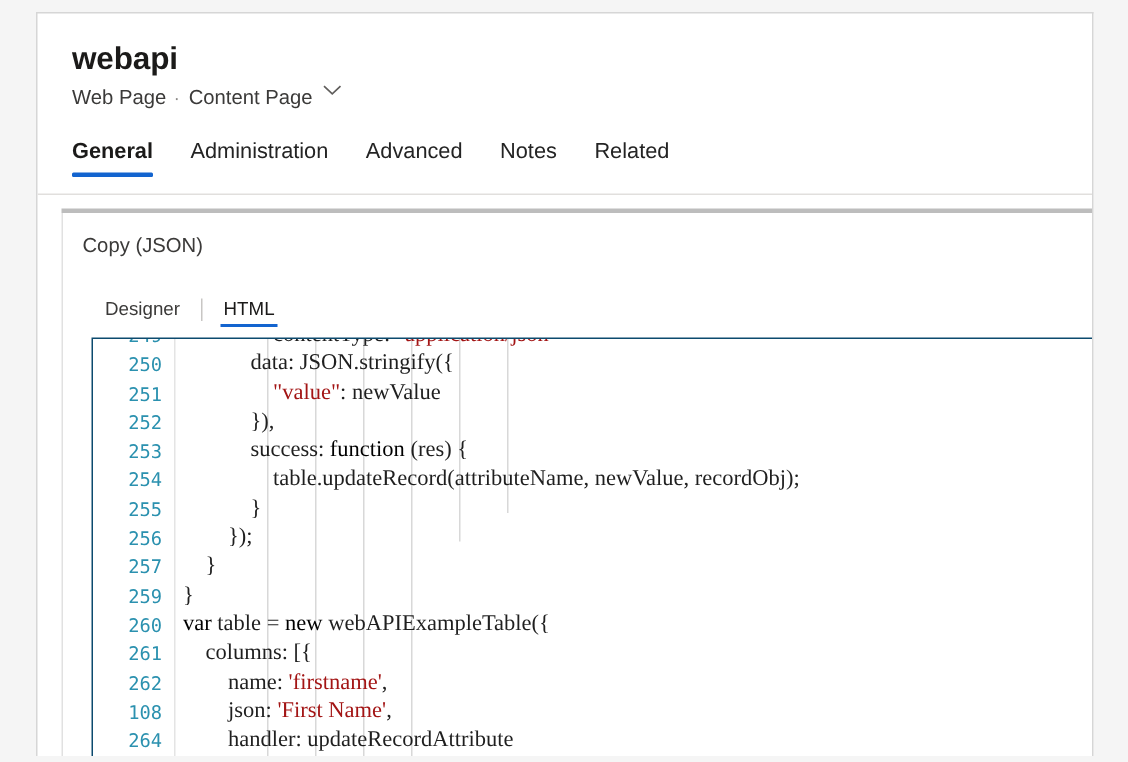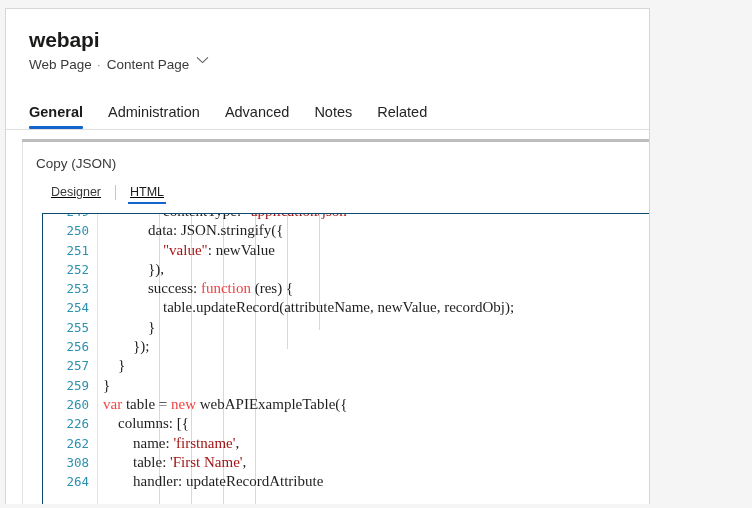--- a/index.html
+++ b/index.html
@@ -14,22 +14,22 @@
   #root {
     position: relative;
     width: 752px;
     height: 508px;
     background: #f5f5f5;
   }
 
   
   .record-card {
     position: absolute;
-    left: 5px; top: 8px;
-    width: 645px;
+    left: 24px; top: 8px;
+    width: 705px;
     height: 496px;
     background: #ffffff;
     border: 1px solid #d6d6d6;
     border-bottom: none;
     overflow: hidden;
   }
 
   
   .record-header {
     padding: 18px 0 0 23px;
@@ -64,21 +64,21 @@
     margin-left: 7px;
     display: inline-block;
     line-height: 0;
   }
 
   
   .tabstrip {
     margin-top: 19px;
     padding-left: 23px;
     display: flex;
-    align-items: flex-end;
+    align-items: flex-start;
     height: 36px;
     position: relative;
   }
   .tab {
     position: relative;
     font-size: 14.5px;
     color: #242424;
     padding: 0 0 9px 0;
     margin-right: 25px;
     cursor: pointer;
@@ -131,26 +131,25 @@
   }
 
   .field-label {
     font-size: 13.5px;
     color: #3b3a39;
     line-height: 18px;
   }
 
   
   .mini-tabs {
-    margin-top: 12px;
+    margin-top: 24px;
     padding-left: 15px;
     display: flex;
-    align-items: flex-start;
+    align-items: center;
     height: 22px;
-    text-decoration: underline;
   }
   .mini-tab {
     position: relative;
     font-size: 12.5px;
     color: #3b3a39;
     padding-bottom: 5px;
     cursor: pointer;
   }
   .mini-tab.active { color: #1b1a19; }
   .mini-tab.active::after {
@@ -206,21 +205,21 @@
     user-select: none;
   }
   .code-text {
     position: relative;
     flex: 1;
     color: #1f1f1f;
     font-family: Liberation Serif, serif;
     font-size: 15px;
     padding-left: 4px;
   }
-  .kw  { color: #ef4444; }
+  .kw  { color: #000000; }
   .str { color: #a31515; }
 
   
   .guides {
     position: absolute;
     left: 70px; top: 0;
     width: 640px; height: 100%;
     pointer-events: none;
   }
   .guide {
@@ -320,23 +319,23 @@
                 <div class="code-row"><div class="ln">250</div><div class="code-text"><span>            data: JSON.stringify({</span></div></div>
                 <div class="code-row"><div class="ln">251</div><div class="code-text"><span>                </span><span class="str">"value"</span><span>: newValue</span></div></div>
                 <div class="code-row"><div class="ln">252</div><div class="code-text"><span>            }),</span></div></div>
                 <div class="code-row"><div class="ln">253</div><div class="code-text"><span>            success: </span><span class="kw">function</span><span> (res) {</span></div></div>
                 <div class="code-row"><div class="ln">254</div><div class="code-text"><span>                table.updateRecord(attributeName, newValue, recordObj);</span></div></div>
                 <div class="code-row"><div class="ln">255</div><div class="code-text"><span>            }</span></div></div>
                 <div class="code-row"><div class="ln">256</div><div class="code-text"><span>        });</span></div></div>
                 <div class="code-row"><div class="ln">257</div><div class="code-text"><span>    }</span></div></div>
                 <div class="code-row"><div class="ln">259</div><div class="code-text"><span>}</span></div></div>
                 <div class="code-row"><div class="ln">260</div><div class="code-text"><span></span><span class="kw">var</span><span> table = </span><span class="kw">new</span><span> webAPIExampleTable({</span></div></div>
-                <div class="code-row"><div class="ln">226</div><div class="code-text"><span>    columns: [{</span></div></div>
+                <div class="code-row"><div class="ln">261</div><div class="code-text"><span>    columns: [{</span></div></div>
                 <div class="code-row"><div class="ln">262</div><div class="code-text"><span>        name: </span><span class="str">'firstname'</span><span>,</span></div></div>
-                <div class="code-row"><div class="ln">308</div><div class="code-text"><span>        table: </span><span class="str">'First Name'</span><span>,</span></div></div>
+                <div class="code-row"><div class="ln">108</div><div class="code-text"><span>        json: </span><span class="str">'First Name'</span><span>,</span></div></div>
                 <div class="code-row"><div class="ln">264</div><div class="code-text"><span>        handler: updateRecordAttribute</span></div></div>
               </div>
           </div>
         </div>
 
       </div>
     </div>
 
   </div>
 </div>

